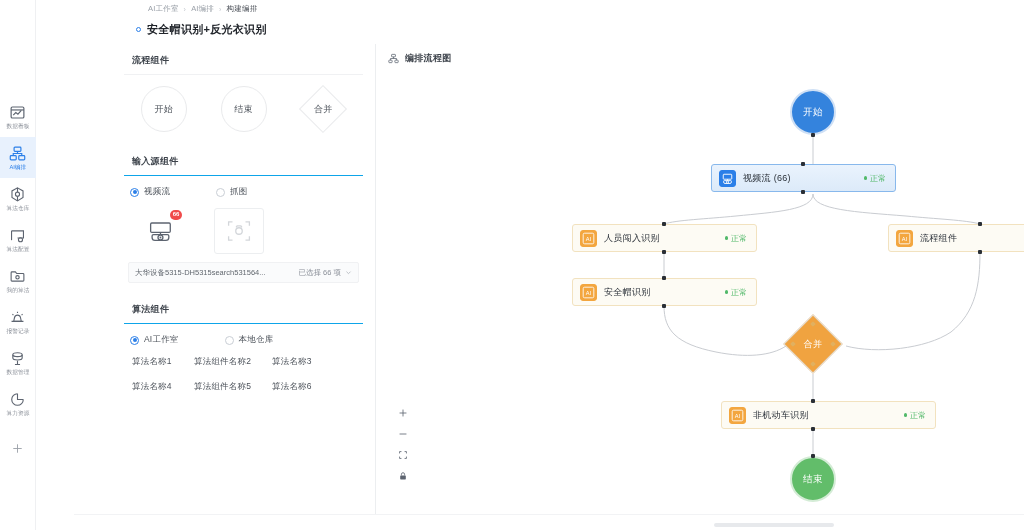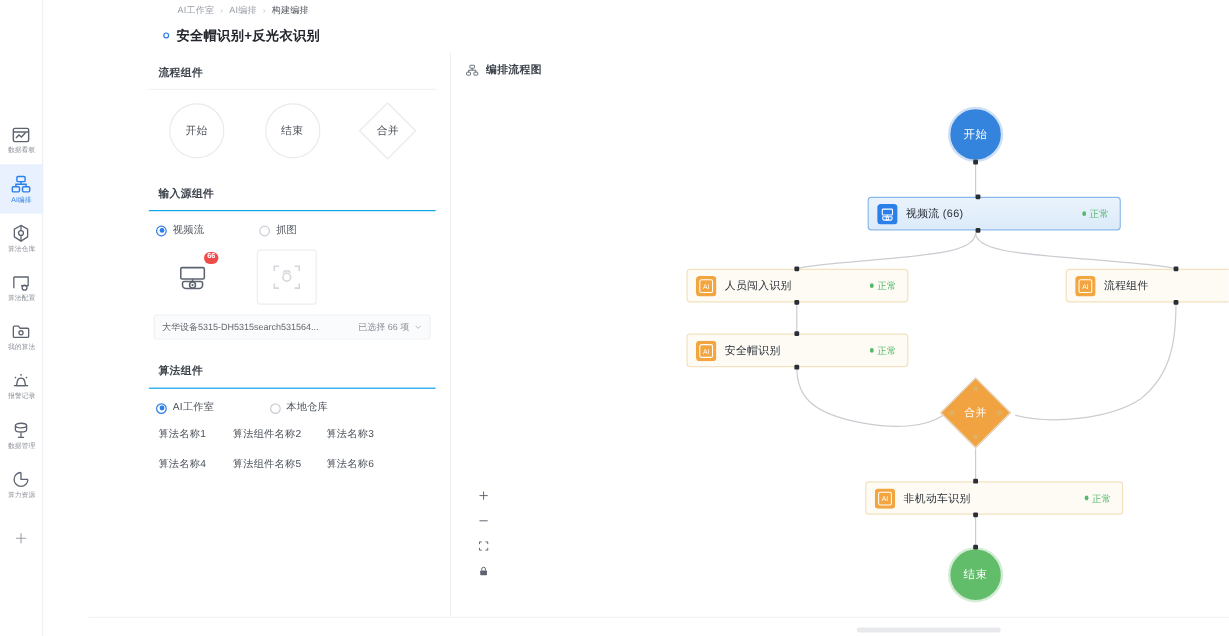--- a/index.html
+++ b/index.html
@@ -442,21 +442,21 @@
           </g>
         </svg>
 
         <div class="node" style="left:414px; top:45px;">
           <div class="node-circle n-start">
             <span>开始</span>
           </div>
           <span class="port" style="left:21px; top:44px;"></span>
         </div>
 
-        <div class="node" style="left:347px; top:120px; width:211px;">
+        <div class="node" style="left:335px; top:120px; width:185px;">
           <div class="node-box nb-video">
             <svg class="nicon" viewBox="0 0 24 24">
               <rect width="24" height="24" rx="3" fill="#2b7fe8"></rect>
               <rect x="6" y="6" width="12" height="7" rx="1" fill="none" stroke="#fff" stroke-width="1.3"></rect>
               <path d="M12 13v2" stroke="#fff" stroke-width="1.3"></path>
               <path d="M7.5 15h9a1 1 0 011 1v1a2 2 0 01-2 2h-7a2 2 0 01-2-2v-1a1 1 0 011-1z" fill="none" stroke="#fff" stroke-width="1.3"></path>
               <circle cx="12" cy="17" r="1.6" fill="none" stroke="#fff" stroke-width="1.2"></circle>
             </svg>
             <span class="ntext">视频流 (66)</span>
             <span class="nstatus">

